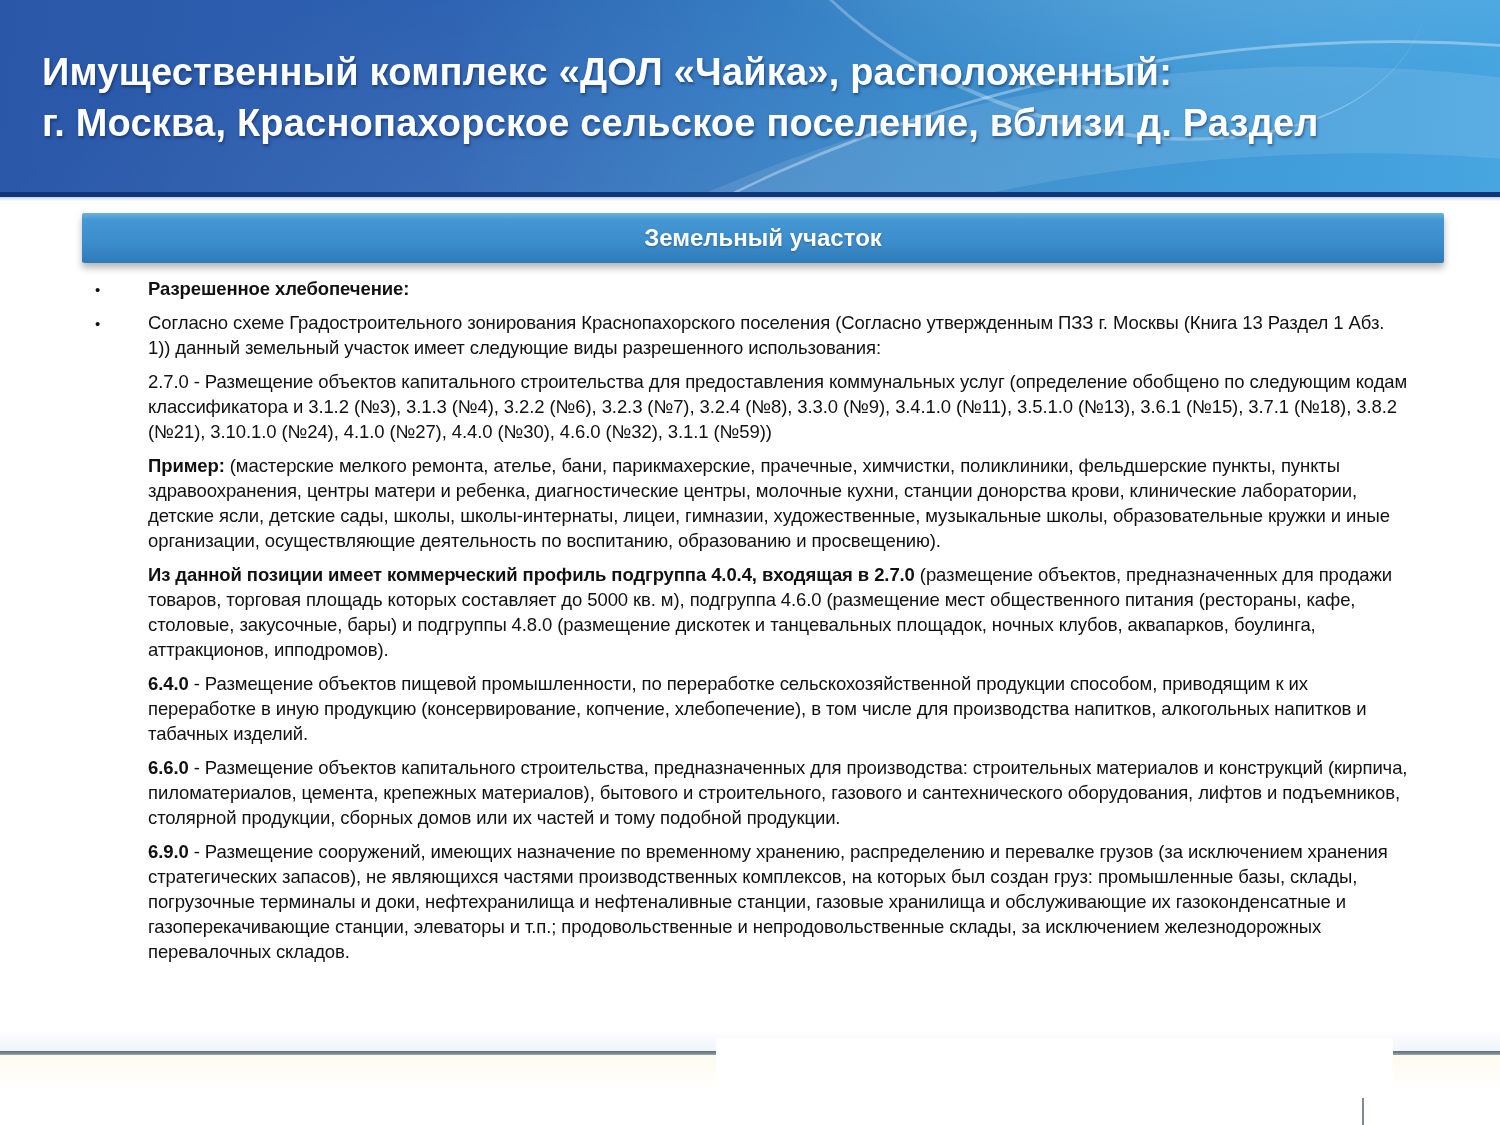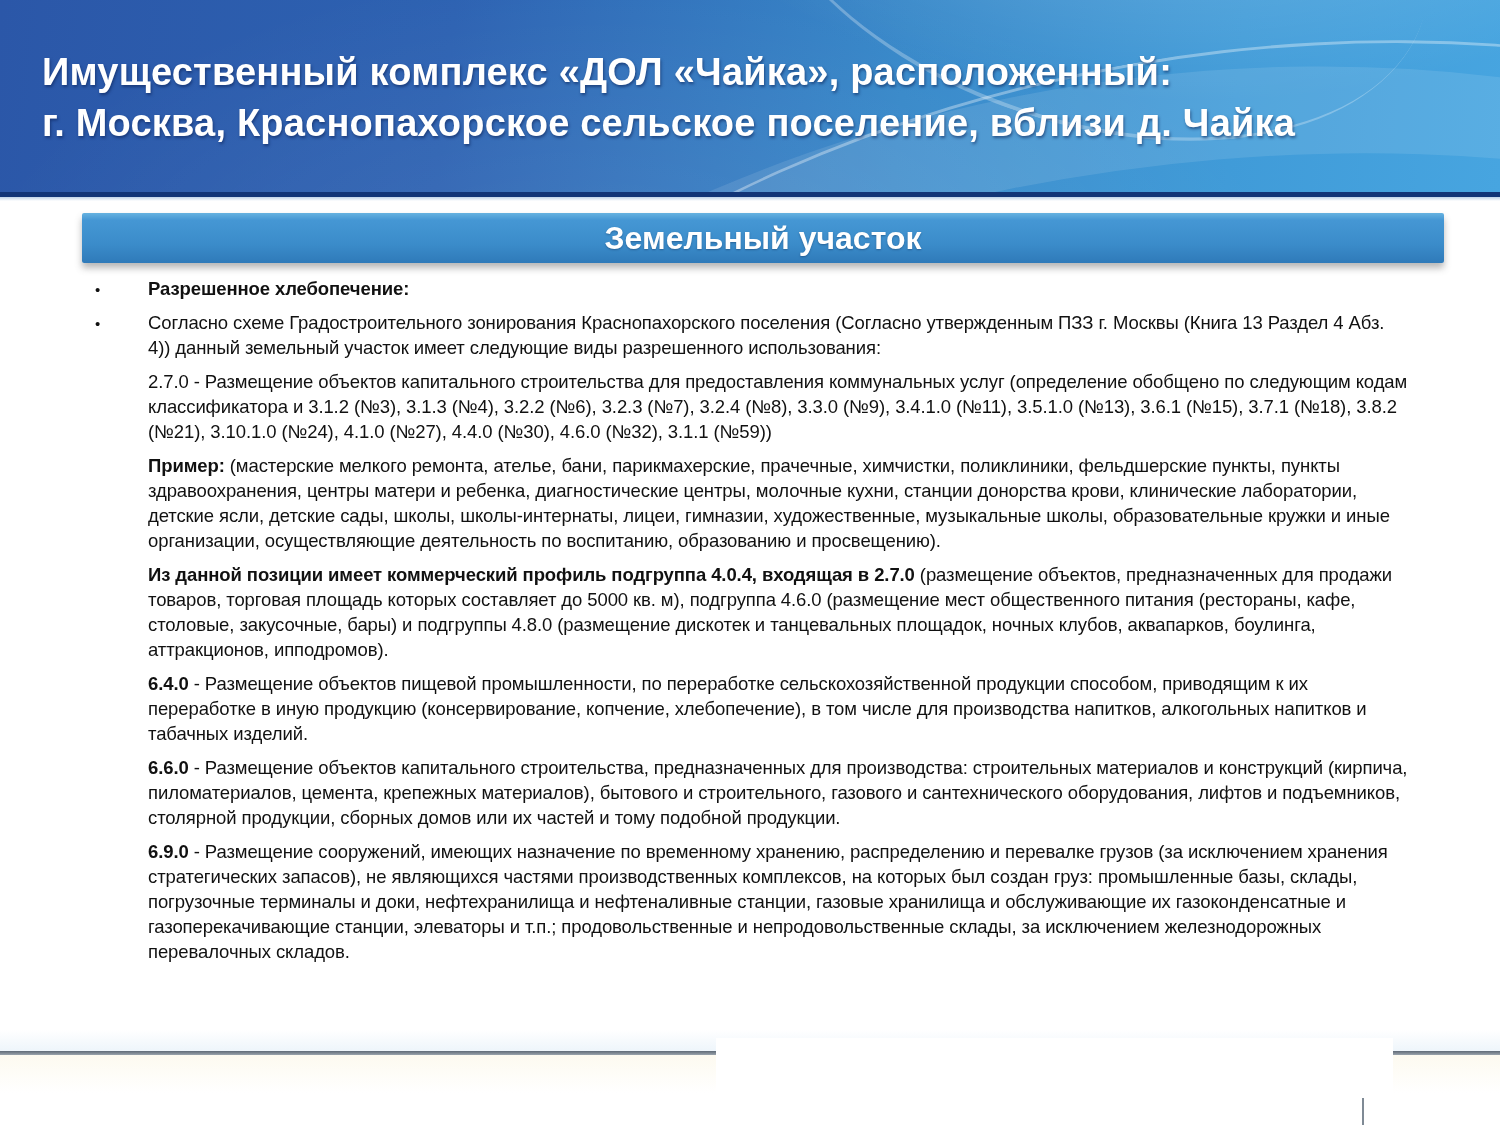--- a/index.html
+++ b/index.html
@@ -51,21 +51,21 @@
 
   
   .banner {
     position: absolute; top: 213px; left: 82px; width: 1362px; height: 50px;
     border-radius: 2px;
     background: linear-gradient(#66b2e0 0%, #4597d4 14%, #3b8cca 62%, #2f7ab9 100%);
     box-shadow: 0 5px 7px rgba(95,95,95,0.45);
     display: flex; align-items: center; justify-content: center;
   }
   .banner-title {
-    color: #ffffff; font-weight: bold; font-size: 32px;
+    color: #ffffff; font-weight: bold; font-size: 24px;
     text-shadow: 0 1px 2px rgba(20,50,90,0.45);
   }
 
   
   .content {
     position: absolute; top: 276px; left: 148px; width: 1262px;
     color: #111111; font-size: 18.5px; line-height: 25px; letter-spacing: -0.1px;
   }
   .para { position: relative; margin: 0 0 9px 0; }
   .para .bullet {
@@ -99,39 +99,39 @@
 <body>
 
 <div class="slide">
 
   <div class="header">
     <div class="swoosh2"></div>
     <div class="swoosh1"></div>
     <div class="swoosh3"></div>
     <div class="slide-title">
       <div>Имущественный комплекс «ДОЛ «Чайка», расположенный:</div>
-      <div>г. Москва, Краснопахорское сельское поселение, вблизи д. Чайка</div>
+      <div>г. Москва, Краснопахорское сельское поселение, вблизи д. Раздел</div>
     </div>
   </div>
   <div class="header-underline"></div>
 
   <div class="banner">
     <span class="banner-title">Земельный участок</span>
   </div>
 
   <div class="content">
 
     <div class="para">
       <span class="bullet">•</span>
       <span class="b">Разрешенное хлебопечение:</span><span></span>
     </div>
 
     <div class="para">
       <span class="bullet">•</span>
-      <span class="b"></span><span>Согласно схеме Градостроительного зонирования Краснопахорского поселения (Согласно утвержденным ПЗЗ г. Москвы (Книга 13 Раздел 4 Абз. 4)) данный земельный участок имеет следующие виды разрешенного использования:</span>
+      <span class="b"></span><span>Согласно схеме Градостроительного зонирования Краснопахорского поселения (Согласно утвержденным ПЗЗ г. Москвы (Книга 13 Раздел 1 Абз. 1)) данный земельный участок имеет следующие виды разрешенного использования:</span>
     </div>
 
     <div class="para">
       <span class="bullet"></span>
       <span class="b"></span><span>2.7.0 - Размещение объектов капитального строительства для предоставления коммунальных услуг (определение обобщено по следующим кодам классификатора и 3.1.2 (№3), 3.1.3 (№4), 3.2.2 (№6), 3.2.3 (№7), 3.2.4 (№8), 3.3.0 (№9), 3.4.1.0 (№11), 3.5.1.0 (№13), 3.6.1 (№15), 3.7.1 (№18), 3.8.2 (№21), 3.10.1.0 (№24), 4.1.0 (№27), 4.4.0 (№30), 4.6.0 (№32), 3.1.1 (№59))</span>
     </div>
 
     <div class="para">
       <span class="bullet"></span>
       <span class="b">Пример:</span><span> (мастерские мелкого ремонта, ателье, бани, парикмахерские, прачечные, химчистки, поликлиники, фельдшерские пункты, пункты здравоохранения, центры матери и ребенка, диагностические центры, молочные кухни, станции донорства крови, клинические лаборатории, детские ясли, детские сады, школы, школы-интернаты, лицеи, гимназии, художественные, музыкальные школы, образовательные кружки и иные организации, осуществляющие деятельность по воспитанию, образованию и просвещению).</span>

